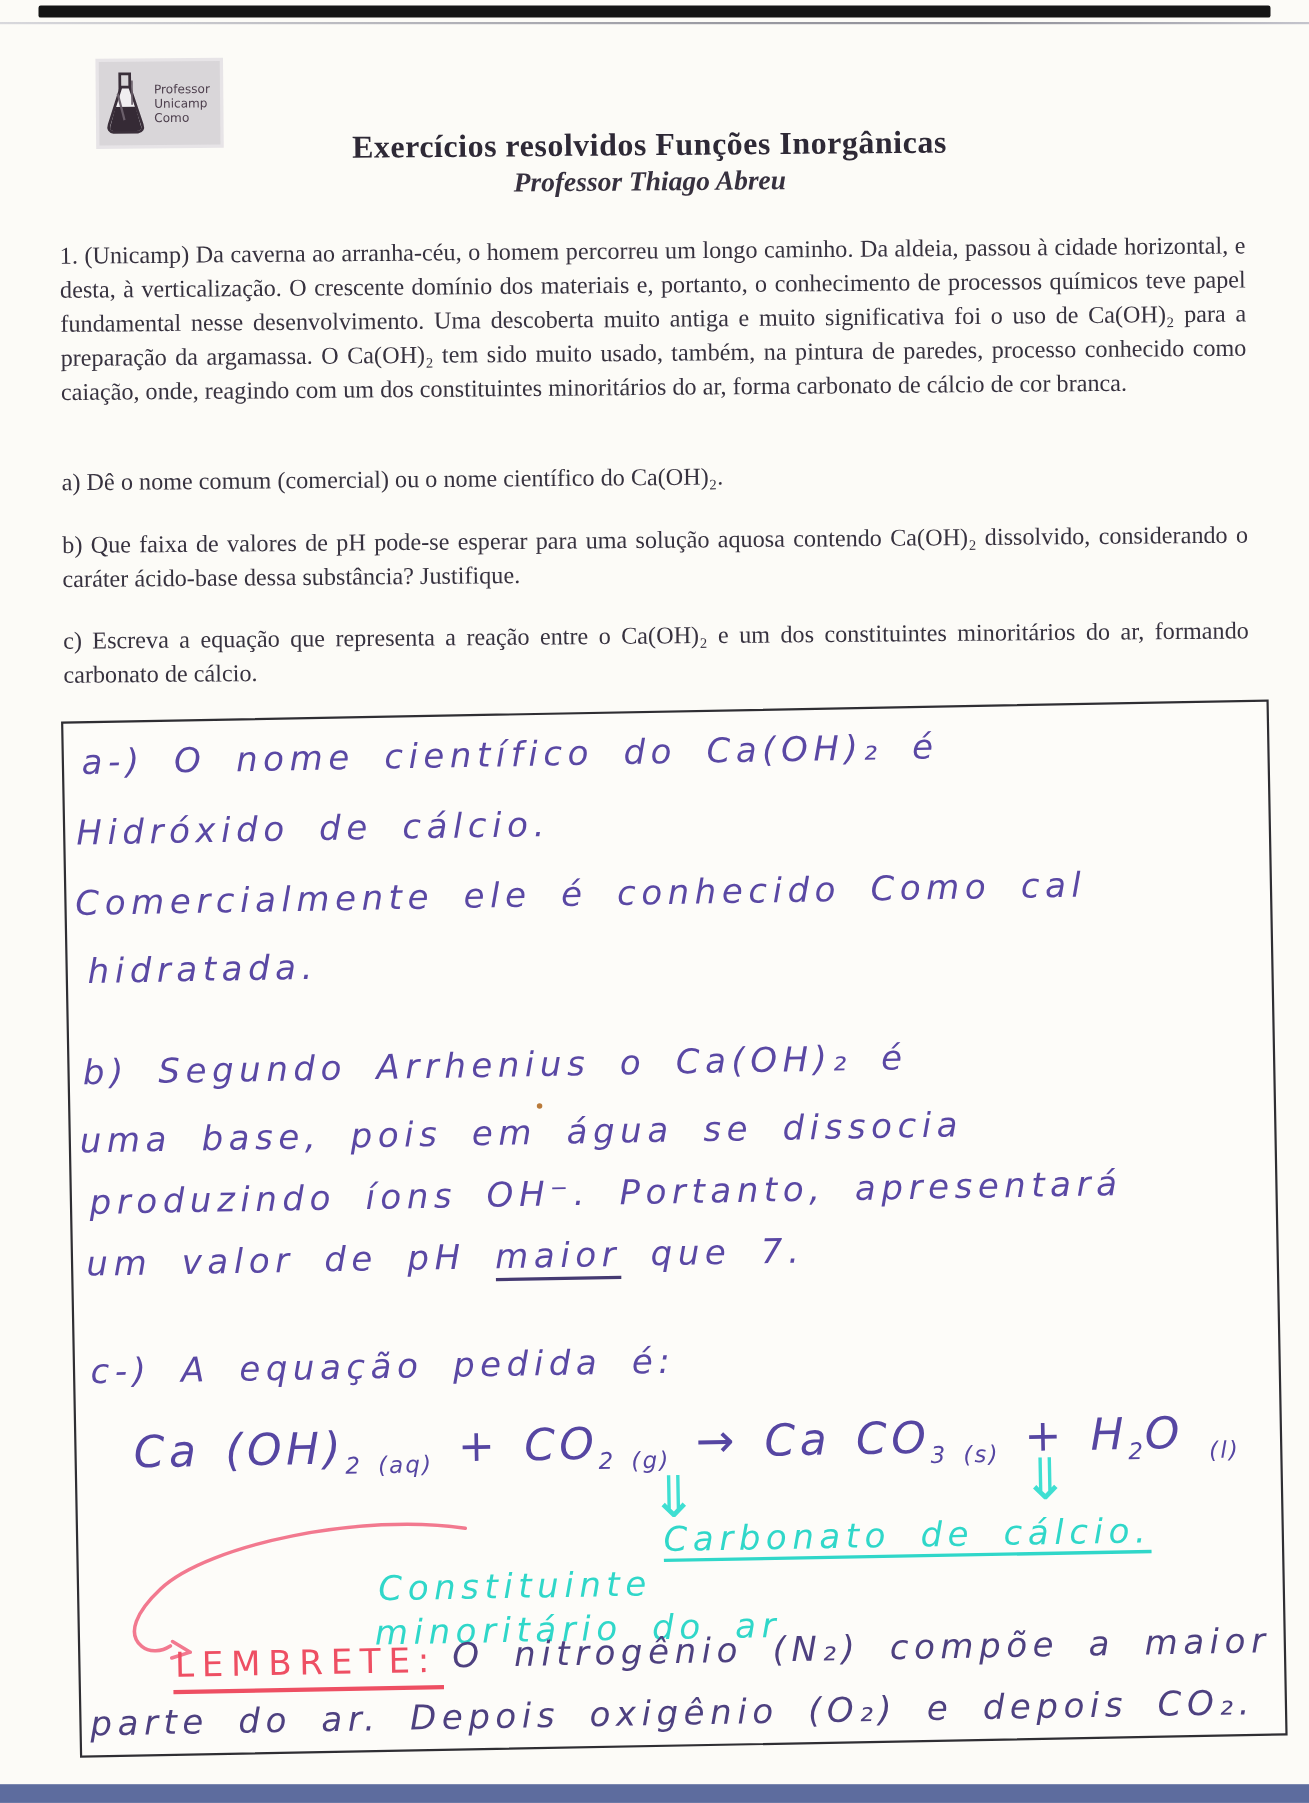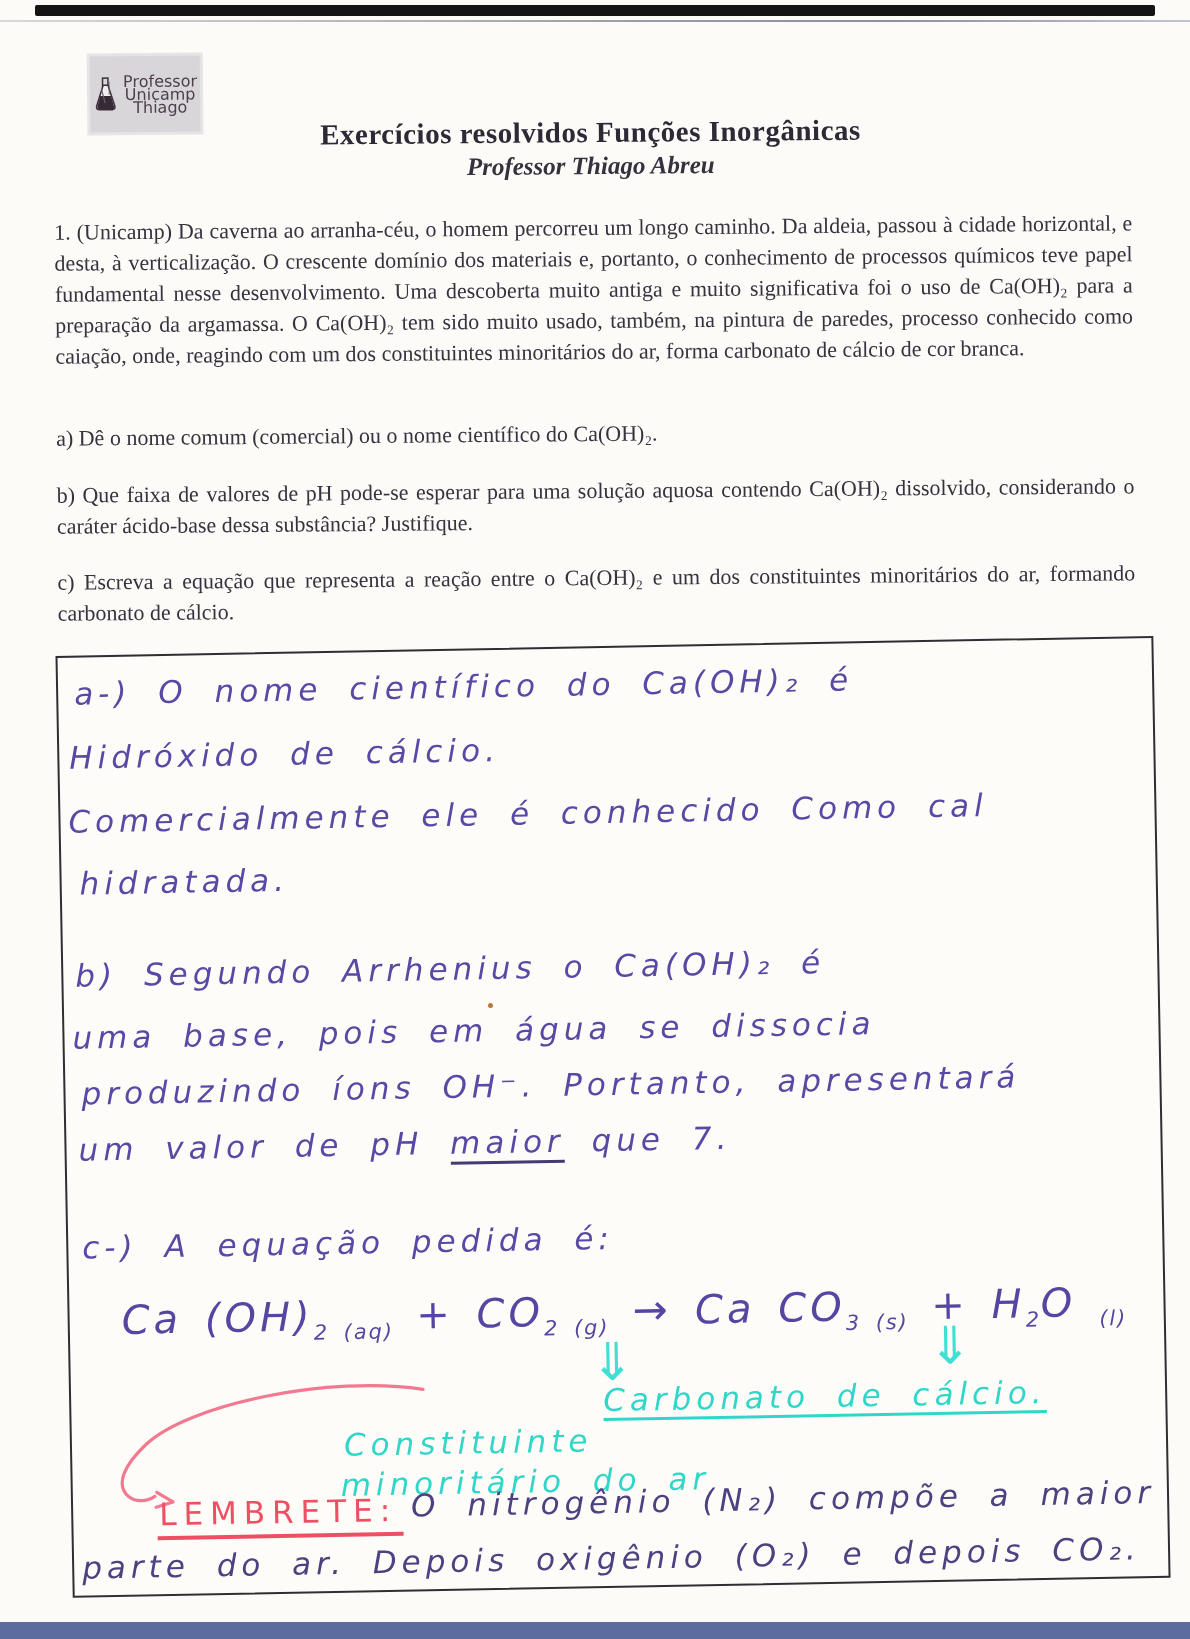--- a/index.html
+++ b/index.html
@@ -13,22 +13,22 @@
   .top-bar{left:35px;top:5px;width:1120px;height:11px;background:#141414;border-radius:2px;}
   .scan-line{left:0;top:20px;width:1190px;height:2px;
     background:linear-gradient(to right,#d8d8dc,#9a9aa2 55%,#8f8f98 75%,#c4c4cc);}
   .bottom-bar{left:0;top:1622px;width:1190px;height:17px;background:#5d6c9e;}
   .speck{left:488px;top:1003px;width:5px;height:5px;border-radius:50%;background:#b97a3a;}
   
   .sheet{left:0;top:0;width:1190px;height:1639px;transform:rotate(-0.5deg);transform-origin:50% 40%;}
   
   .logo{left:95px;top:52px;width:104px;height:70px;background:#d9d6d9;
     box-shadow:0 0 0 3px #e7e4e7;display:flex;align-items:center;gap:5px;padding:3px;}
-  .logo-text{font-family:"DejaVu Sans",sans-serif;font-size:16px;line-height:13px;
-    color:#4d3f4d;text-align:center;flex:1;}
+  .logo-text{font-family:"DejaVu Sans",sans-serif;font-size:11px;line-height:13px;
+    color:#4d3f4d;text-align:left;flex:1;}
   
   .title{left:0;top:116px;width:1190px;text-align:center;font-weight:bold;
     font-size:29px;color:#2e2936;letter-spacing:.5px;}
   .subtitle{left:0;top:152px;width:1190px;text-align:center;font-weight:bold;
     font-style:italic;font-size:25px;color:#37313f;}
   
   .para{left:58px;width:1078px;font-size:22px;line-height:31px;color:#37323f;
     text-align:justify;}
   .p-intro{top:212px;}
   .p-a{top:418px;text-align:left;}
@@ -65,21 +65,21 @@
     <svg width="42" height="58" viewBox="0 0 42 58">
       <rect x="16" y="2" width="9" height="14" fill="none" stroke="#3a2f3a" stroke-width="2.5"></rect>
       <path d="M17 14 L6 48 Q4 54 10 55 L32 55 Q38 54 36 48 L25 14 Z" fill="#f0eef0" stroke="#3a2f3a" stroke-width="2.5"></path>
       <path d="M12 32 L30 32 L35 50 Q36 54 31 54 L11 54 Q6 54 7 50 Z" fill="#352a35"></path>
       <path d="M14 20 L20 44" stroke="#6a5f6a" stroke-width="2" fill="none"></path>
       <path d="M27 8 L27 30" stroke="#6a5f6a" stroke-width="1.5" fill="none"></path>
     </svg>
     <div class="logo-text">
       <div>Professor</div>
       <div>Unicamp</div>
-      <div>Thiago</div>
+      <div>Como</div>
     </div>
   </div>
 
   <div class="abs title">Exercícios resolvidos Funções Inorgânicas</div>
   <div class="abs subtitle">Professor Thiago Abreu</div>
 
   <div class="abs para p-intro">1. (Unicamp) Da caverna ao arranha-céu, o homem percorreu um longo caminho. Da aldeia, passou à cidade horizontal, e desta, à verticalização. O crescente domínio dos materiais e, portanto, o conhecimento de processos químicos teve papel fundamental nesse desenvolvimento. Uma descoberta muito antiga e muito significativa foi o uso de Ca(OH)₂ para a preparação da argamassa. O Ca(OH)₂ tem sido muito usado, também, na pintura de paredes, processo conhecido como caiação, onde, reagindo com um dos constituintes minoritários do ar, forma carbonato de cálcio de cor branca.</div>
   <div class="abs para p-a">a) Dê o nome comum (comercial) ou o nome científico do Ca(OH)₂.</div>
   <div class="abs para p-b">b) Que faixa de valores de pH pode-se esperar para uma solução aquosa contendo Ca(OH)₂ dissolvido, considerando o caráter ácido-base dessa substância? Justifique.</div>
   <div class="abs para p-c">c) Escreva a equação que representa a reação entre o Ca(OH)₂ e um dos constituintes minoritários do ar, formando carbonato de cálcio.</div>

